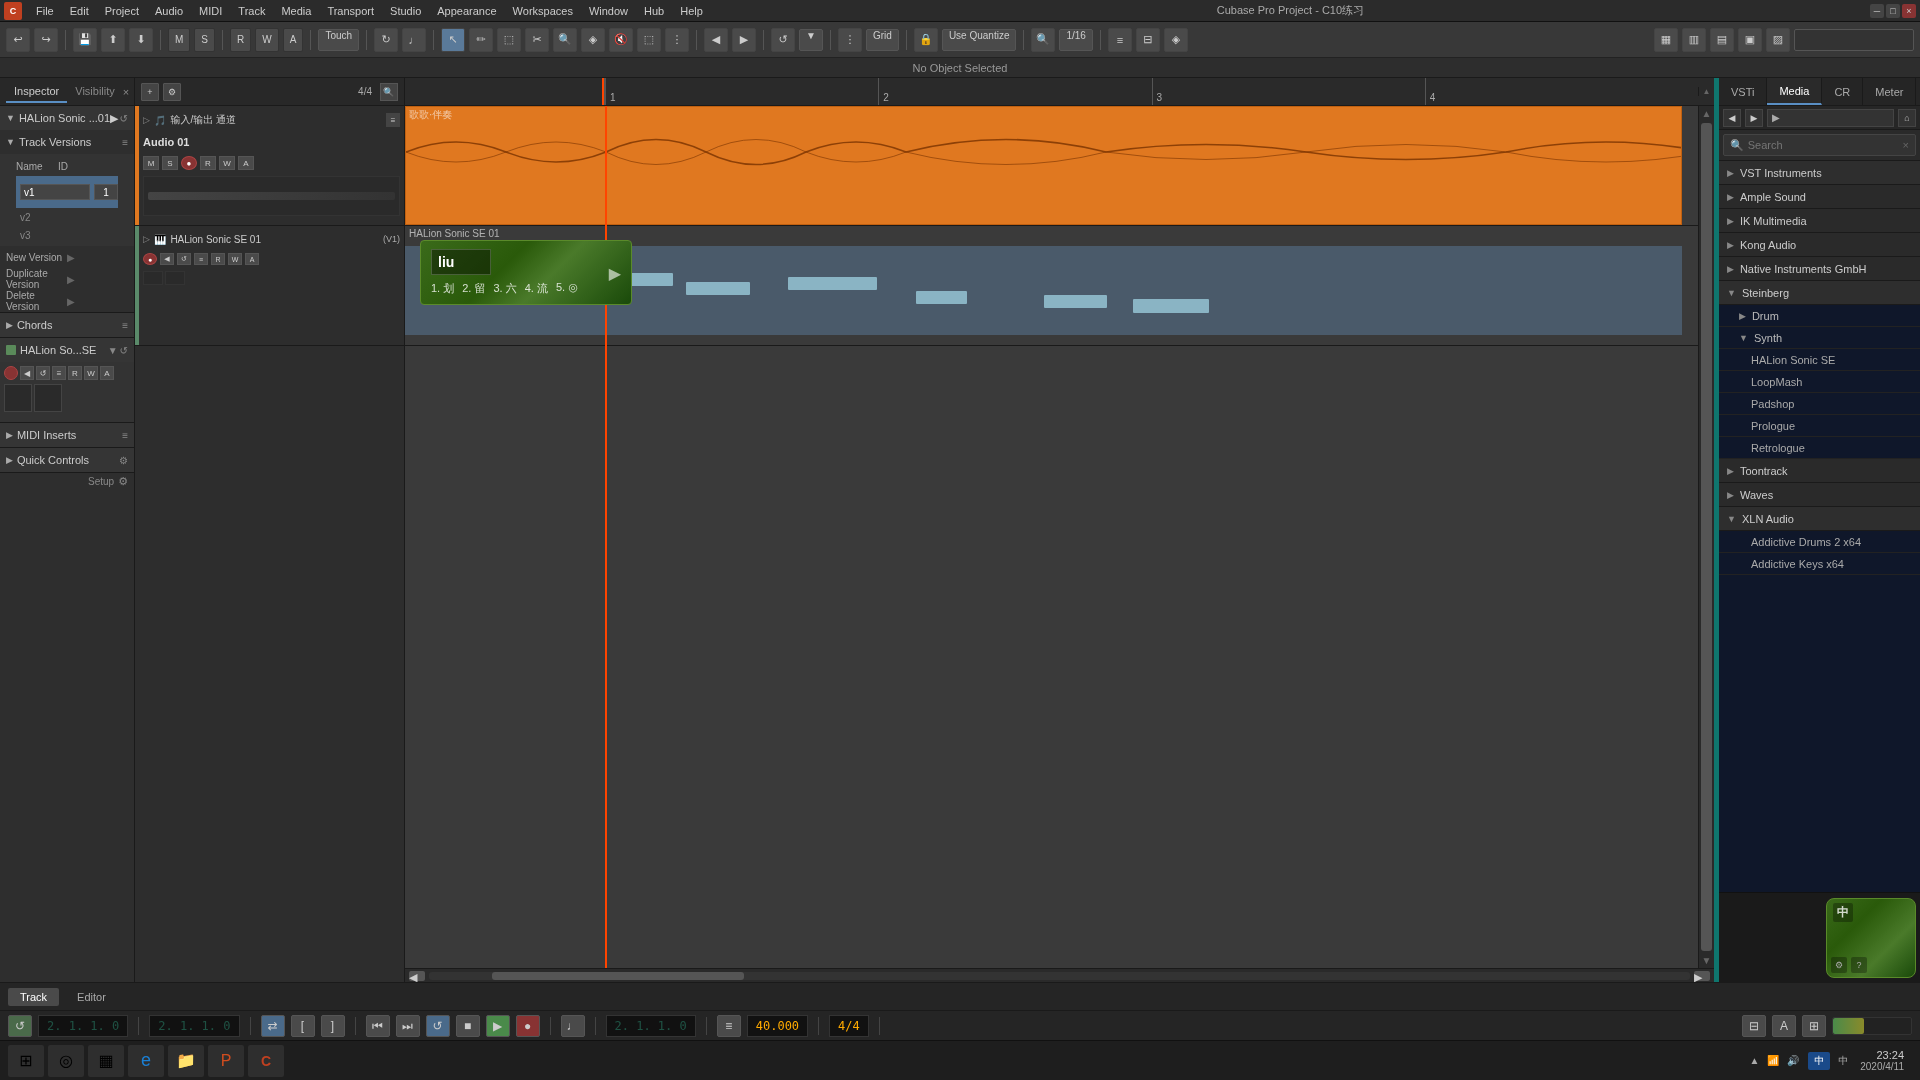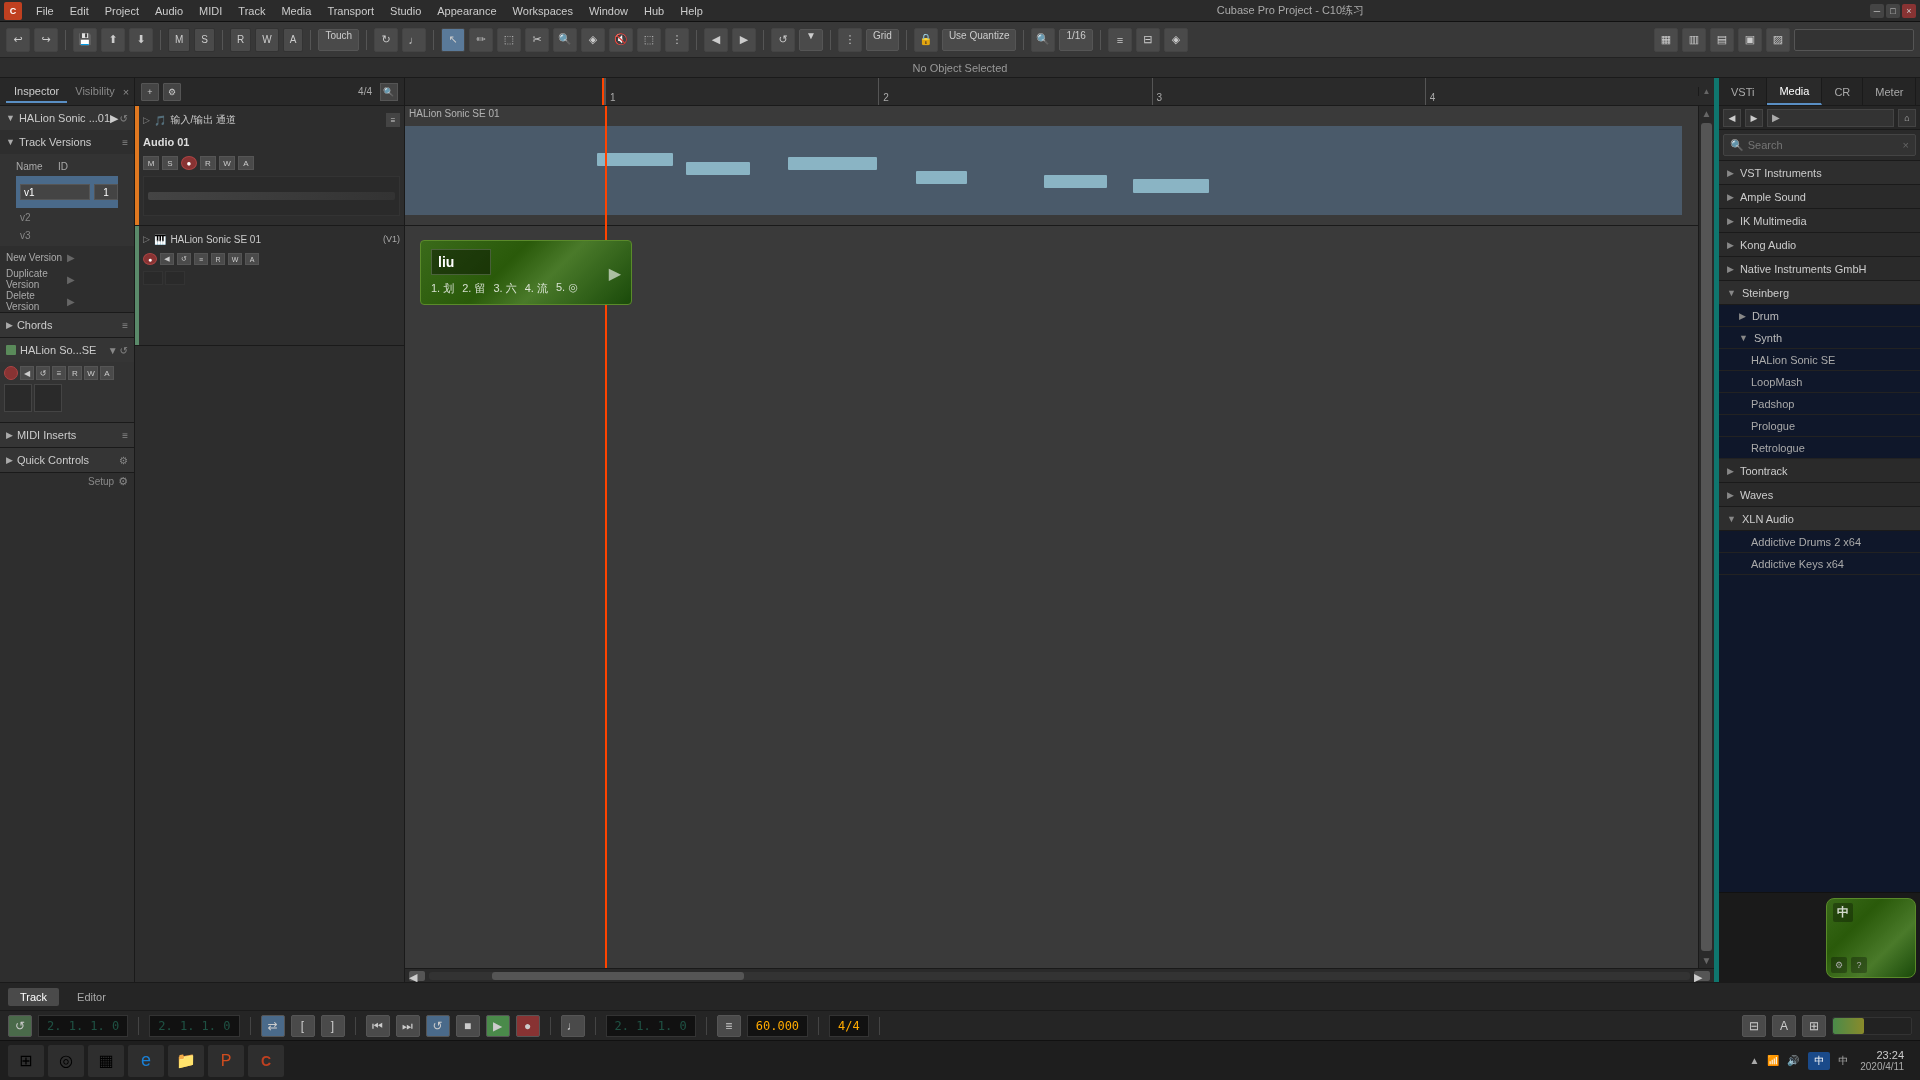--- a/index.html
+++ b/index.html
@@ -402,20 +402,33 @@
           </div>
       </div>
       <div style="width:16px;background:#2a2a2a;border-left:1px solid #1a1a1a;display:flex;flex-direction:column;justify-content:center;">
         <div style="font-size:8px;color:#666;text-align:center;">▲</div>
       </div>
     </div>
 
     <div id="tracks-content">
       <div id="tracks-area" style="position:relative;">
 
+        <div style="height:120px;border-bottom:1px solid #1a1a1a;position:relative;">
+          <div style="font-size:10px;color:rgba(255,255,255,0.6);position:absolute;top:2px;left:4px;z-index:2;">歌歌·伴奏</div>
+
+          <div style="position:absolute;left:0;top:0;right:16px;bottom:0;background:#e07820;border:1px solid #c06010;">
+
+            <div style="position:absolute;top:15px;left:0;right:0;bottom:10px;overflow:hidden;">
+              <svg width="100%" height="100%" xmlns="http://www.w3.org/2000/svg">
+                <path d="M0,30 Q50,10 100,30 Q150,50 200,30 Q250,5 300,30 Q350,55 400,30 Q450,10 500,30 Q600,5 700,30 Q800,15 900,30 Q1000,45 1100,30 Q1200,10 1300,30 Q1400,50 1500,30 Q1600,5 1700,30 Q1800,20 1900,30" stroke="rgba(120,50,0,0.8)" stroke-width="1.5" fill="none"></path>
+                <path d="M0,30 Q50,50 100,30 Q150,10 200,30 Q250,55 300,30 Q350,5 400,30 Q450,50 500,30 Q600,55 700,30 Q800,45 900,30 Q1000,15 1100,30 Q1200,50 1300,30 Q1400,10 1500,30 Q1600,55 1700,30 Q1800,40 1900,30" stroke="rgba(120,50,0,0.6)" stroke-width="1" fill="none"></path>
+              </svg>
+            </div>
+          </div>
+        </div>
 
         <div style="height:120px;border-bottom:1px solid #1a1a1a;position:relative;background:#3a3a3a;">
           <div style="font-size:10px;color:rgba(255,255,255,0.6);position:absolute;top:2px;left:4px;z-index:2;">HALion Sonic SE 01</div>
 
           <div style="position:absolute;left:0;top:20px;right:16px;bottom:10px;background:#4a5a6a;">
 
             <div style="position:absolute;left:15%;top:30%;width:6%;height:15%;background:#8ab4c4;border-radius:1px;"></div>
             <div style="position:absolute;left:22%;top:40%;width:5%;height:15%;background:#8ab4c4;border-radius:1px;"></div>
             <div style="position:absolute;left:30%;top:35%;width:7%;height:15%;background:#8ab4c4;border-radius:1px;"></div>
             <div style="position:absolute;left:40%;top:50%;width:4%;height:15%;background:#8ab4c4;border-radius:1px;"></div>
@@ -595,21 +608,21 @@
   <div class="transport-btn" style="background:#4a6a8a;">↺</div>
   <div class="transport-btn">■</div>
   <div class="transport-btn" style="background:#4a8a4a;">▶</div>
   <div class="transport-btn" style="background:#883333;">●</div>
   <div class="transport-sep"></div>
   <div class="transport-btn">♩</div>
   <div class="transport-sep"></div>
   <div class="transport-display">2. 1. 1.  0</div>
   <div class="transport-sep"></div>
   <div class="transport-btn">≡</div>
-  <div class="tempo-display">60.000</div>
+  <div class="tempo-display">40.000</div>
   <div class="transport-sep"></div>
   <div class="tempo-display">4/4</div>
   <div class="transport-sep"></div>
   <div style="flex:1;"></div>
   <div class="transport-btn">⊟</div>
   <div class="transport-btn">A</div>
   <div class="transport-btn">⊞</div>
   <div style="width:80px;height:18px;background:#222;border:1px solid #333;border-radius:2px;position:relative;">
     <div style="width:40%;height:100%;background:linear-gradient(to right,#4a8a4a,#8a8a2a);border-radius:2px;"></div>
   </div>

